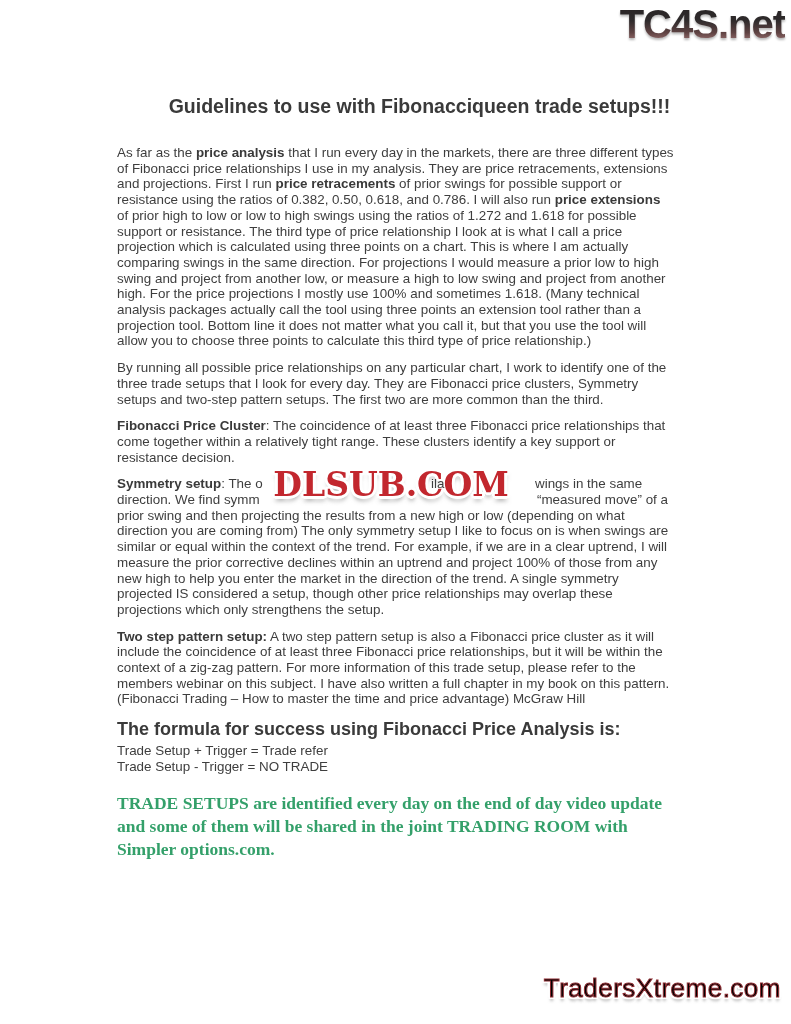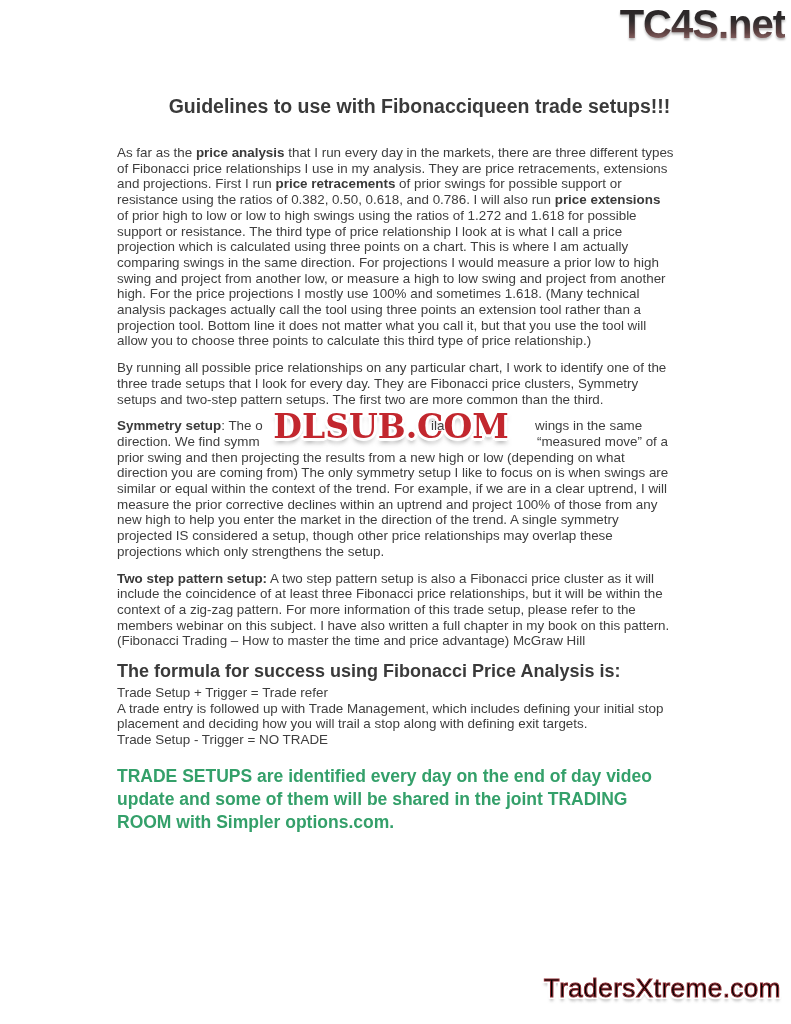--- a/index.html
+++ b/index.html
@@ -35,21 +35,21 @@
     text-align:center;color:#c2272e;
     text-shadow:
       -2px -2px 0 #fff, 2px -2px 0 #fff, -2px 2px 0 #fff, 2px 2px 0 #fff,
       0 -3px 0 #fff, 0 3px 0 #fff, -3px 0 0 #fff, 3px 0 0 #fff,
       0 5px 4px rgba(110,110,110,.55);
   }
   
   .h2{margin:12px 0 3px;font-size:18px;font-weight:bold;color:#3a3a3a;line-height:21px;}
   .formula-line{margin:0 !important;}
   
-  .promo{margin-top:17px;width:560px;font-size:17.5px;font-weight:bold;color:#34a06a;line-height:23px;}
+  .promo{margin-top:17px;width:560px;font-size:17.5px;font-weight:bold;color:#34a06a;line-height:23px;font-family:Liberation Serif, serif;}
   
   .logo-bottom{
     position:absolute;bottom:8px;right:10px;
     font-size:26px;font-weight:normal;color:#000000;letter-spacing:0.5px;
     -webkit-text-stroke:1px #8c2a30;
     text-shadow:
       -2px -2px 0 #fff, 2px -2px 0 #fff, -2px 2px 0 #fff, 2px 2px 0 #fff,
       0 -2px 0 #fff, 0 2px 0 #fff, -3px 0 0 #fff, 3px 0 0 #fff,
       0 4px 3px rgba(120,120,120,.6);
   }
@@ -62,33 +62,33 @@
   <div class="logo-top">TC4S.net</div>
 
   <div class="title">Guidelines to use with Fibonacciqueen trade setups!!!</div>
 
   <div class="content">
 
     <p><span>As far as the </span><b>price analysis</b><span> that I run every day in the markets, there are three different types of Fibonacci price relationships I use in my analysis. They are price retracements, extensions and projections. First I run </span><b>price retracements</b><span> of prior swings for possible support or resistance using the ratios of 0.382, 0.50, 0.618, and 0.786. I will also run </span><b>price extensions</b><span> of prior high to low or low to high swings using the ratios of 1.272 and 1.618 for possible support or resistance. The third type of price relationship I look at is what I call a price projection which is calculated using three points on a chart. This is where I am actually comparing swings in the same direction. For projections I would measure a prior low to high swing and project from another low, or measure a high to low swing and project from another high. For the price projections I mostly use 100% and sometimes 1.618. (Many technical analysis packages actually call the tool using three points an extension tool rather than a projection tool. Bottom line it does not matter what you call it, but that you use the tool will allow you to choose three points to calculate this third type of price relationship.)</span></p>
 
     <p>By running all possible price relationships on any particular chart, I work to identify one of the three trade setups that I look for every day. They are Fibonacci price clusters, Symmetry setups and two-step pattern setups. The first two are more common than the third.</p>
 
+    <p><b>Fibonacci Price Cluster</b><span>: The coincidence of at least three Fibonacci price relationships that come together within a relatively tight range. These clusters identify a key support or resistance decision.</span></p>
 
     <div class="sym">
       <div class="symline"><b>Symmetry setup</b><span>: The o</span><span class="frag frag-ila">ila</span><span class="frag frag-r1">wings in the same</span></div>
       <div class="symline"><span>direction. We find symm</span><span class="frag frag-r2">“measured move” of a</span></div>
       <div>prior swing and then projecting the results from a new high or low (depending on what direction you are coming from) The only symmetry setup I like to focus on is when swings are similar or equal within the context of the trend. For example, if we are in a clear uptrend, I will measure the prior corrective declines within an uptrend and project 100% of those from any new high to help you enter the market in the direction of the trend. A single symmetry projected IS considered a setup, though other price relationships may overlap these projections which only strengthens the setup.</div>
       <span class="watermark">DLSUB.COM</span>
     </div>
 
     <p><b>Two step pattern setup:</b><span> A two step pattern setup is also a Fibonacci price cluster as it will include the coincidence of at least three Fibonacci price relationships, but it will be within the context of a zig-zag pattern. For more information of this trade setup, please refer to the members webinar on this subject. I have also written a full chapter in my book on this pattern. (Fibonacci Trading – How to master the time and price advantage) McGraw Hill</span></p>
 
     <div class="h2">The formula for success using Fibonacci Price Analysis is:</div>
     <p class="formula-line">Trade Setup + Trigger = Trade refer</p>
-    <p class="formula-line">A trade entry is followed up with Trade Management, which includes defining your initial stop placement and deciding how you will trail a stop along with defining exit targets.</p>
     <p class="formula-line">Trade Setup - Trigger = NO TRADE</p>
 
     <div class="promo">TRADE SETUPS are identified every day on the end of day video update and some of them will be shared in the joint TRADING ROOM with Simpler options.com.</div>
 
   </div>
 
   <div class="logo-bottom">TradersXtreme.com</div>
 
 </div>
 

